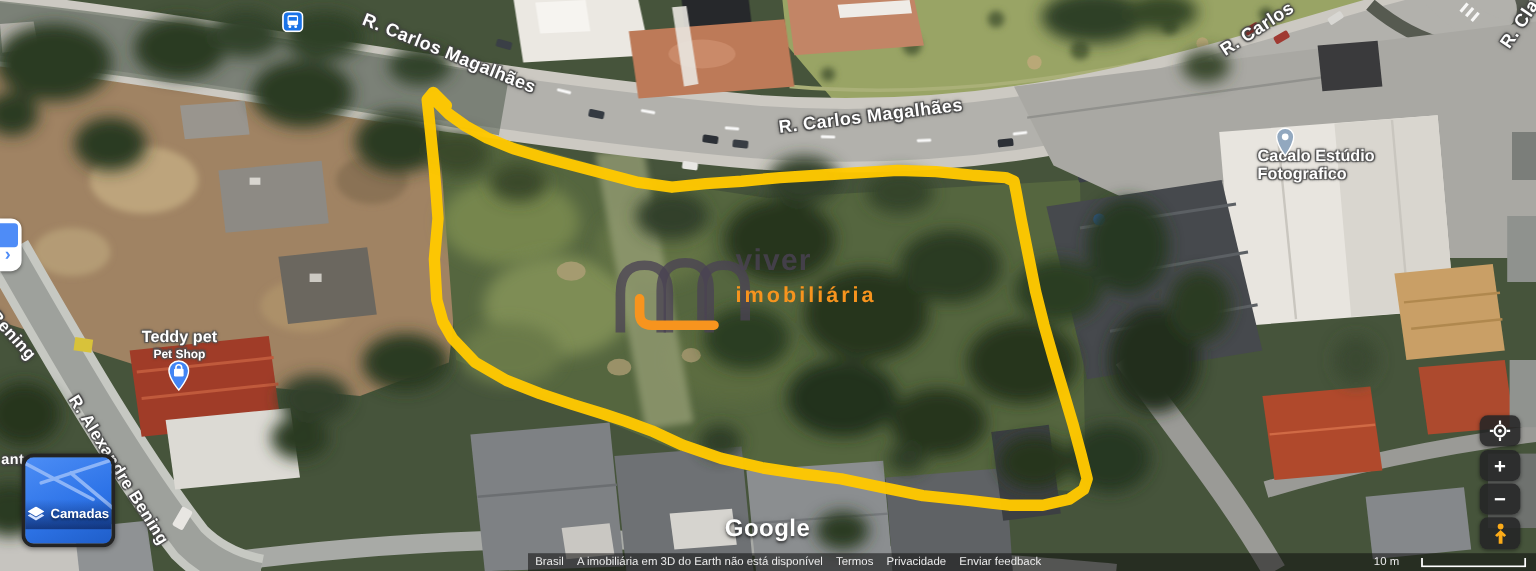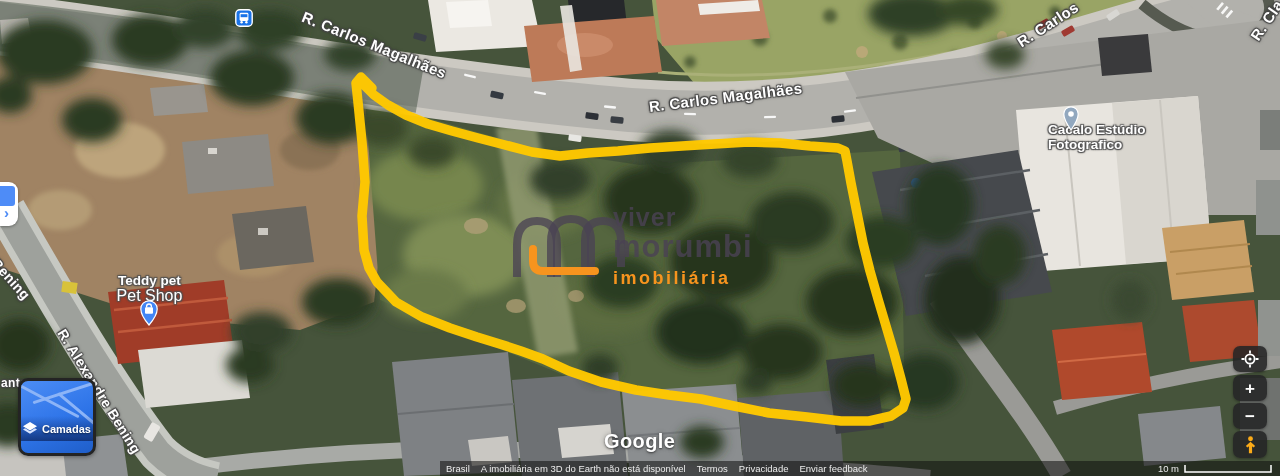--- a/index.html
+++ b/index.html
@@ -9,39 +9,39 @@
   #outline-svg{position:absolute;left:0;top:0;z-index:2;pointer-events:none;}
 
   
   .slabel{position:absolute;color:#fff;font-weight:bold;font-size:15px;white-space:nowrap;
     letter-spacing:.4px;z-index:3;
     text-shadow:-1px -1px 1px rgba(70,70,70,.95),1px -1px 1px rgba(70,70,70,.95),
                 -1px 1px 1px rgba(70,70,70,.95),1px 1px 1px rgba(70,70,70,.95),0 0 4px rgba(40,40,40,.6);}
   .poi{position:absolute;z-index:3;color:#fff;font-weight:bold;font-size:13.5px;line-height:15px;
     text-shadow:-1px -1px 1px rgba(80,80,80,.95),1px -1px 1px rgba(80,80,80,.95),
                 -1px 1px 1px rgba(80,80,80,.95),1px 1px 1px rgba(80,80,80,.95),0 0 3px rgba(50,50,50,.6);}
-  .poi .sub{font-weight:normal;font-size:16px;}
+  .poi .sub{font-weight:bold;font-size:10px;}
   .pin{position:absolute;z-index:3;}
 
   
   #watermark{position:absolute;left:505px;top:201px;z-index:4;pointer-events:none;}
   #wm-arcs{position:absolute;left:0;top:8px;}
   #wm-text{position:absolute;left:108px;top:4px;line-height:1;}
   .wm1{font-size:25px;font-weight:bold;color:rgba(74,66,83,.82);letter-spacing:1px;}
   .wm2{font-size:31px;font-weight:bold;color:rgba(74,66,83,.82);letter-spacing:1px;margin-top:1px;}
   .wm3{font-size:18px;font-weight:bold;color:#f7941e;letter-spacing:2.5px;margin-top:7px;}
 
   
   #google-logo{position:absolute;left:604px;top:430px;z-index:6;color:#ffffff;font-size:20px;
     font-weight:bold;letter-spacing:.4px;text-shadow:0 1px 2px rgba(0,0,0,.55),0 0 5px rgba(0,0,0,.35);}
   #attr-bar{position:absolute;left:440px;right:0;bottom:0;height:15px;z-index:6;
     background:rgba(15,15,15,.55);display:flex;align-items:center;gap:11px;
     padding:0 8px 0 6px;font-size:9.5px;color:#ededed;white-space:nowrap;}
   #attr-bar a{color:#ededed;text-decoration:none;}
-  #scale-wrap{display:flex;align-items:center;gap:5px;margin-left:auto;}
+  #scale-wrap{display:flex;align-items:center;gap:18px;margin-left:auto;}
 
   
   #layers-btn{position:absolute;left:18px;top:378px;width:72px;height:72px;z-index:6;
     border:3px solid #242424;border-radius:10px;overflow:hidden;cursor:pointer;
     background:linear-gradient(155deg,#4c8df5 0%,#2e74e8 55%,#1f5ec9 100%);box-shadow:0 1px 4px rgba(0,0,0,.4);}
   .thumb-line{position:absolute;background:#8cb4f7;height:3px;border-radius:2px;}
   #layers-cap{position:absolute;left:0;right:0;bottom:12px;height:25px;display:flex;align-items:center;
     justify-content:center;gap:5px;background:linear-gradient(rgba(10,35,90,0),rgba(8,28,80,.65));}
   #layers-cap span{color:#fff;font-size:11px;font-weight:bold;text-shadow:0 1px 2px rgba(0,0,0,.5);}
 
@@ -328,21 +328,20 @@
     <svg id="wm-arcs" width="125" height="72" viewBox="0 0 125 72">
       <g fill="none" stroke="rgba(74,66,83,.78)" stroke-width="8">
         <path d="M12 68 L12 36 Q12 12 32 12 Q52 12 52 36 L52 68"></path>
         <path d="M46 68 L46 33 Q46 10 66 10 Q86 10 86 33 L86 68"></path>
         <path d="M80 62 L80 32 Q80 12 98 12 Q116 12 116 32 L116 58"></path>
       </g>
       <path d="M28 40 L28 52 Q28 62 38 62 L90 62" fill="none" stroke="#F7941E" stroke-width="8" stroke-linecap="round"></path>
     </svg>
     <div id="wm-text">
       <div class="wm1">viver</div>
-      <div class="wm2">morumbi</div>
       <div class="wm3">imobiliária</div>
     </div>
   </div>
 
   <div id="google-logo">Google</div>
 
   <div id="attr-bar">
     <span>Brasil</span>
     <span>A imobiliária em 3D do Earth não está disponível</span>
     <a href="#">Termos</a>

